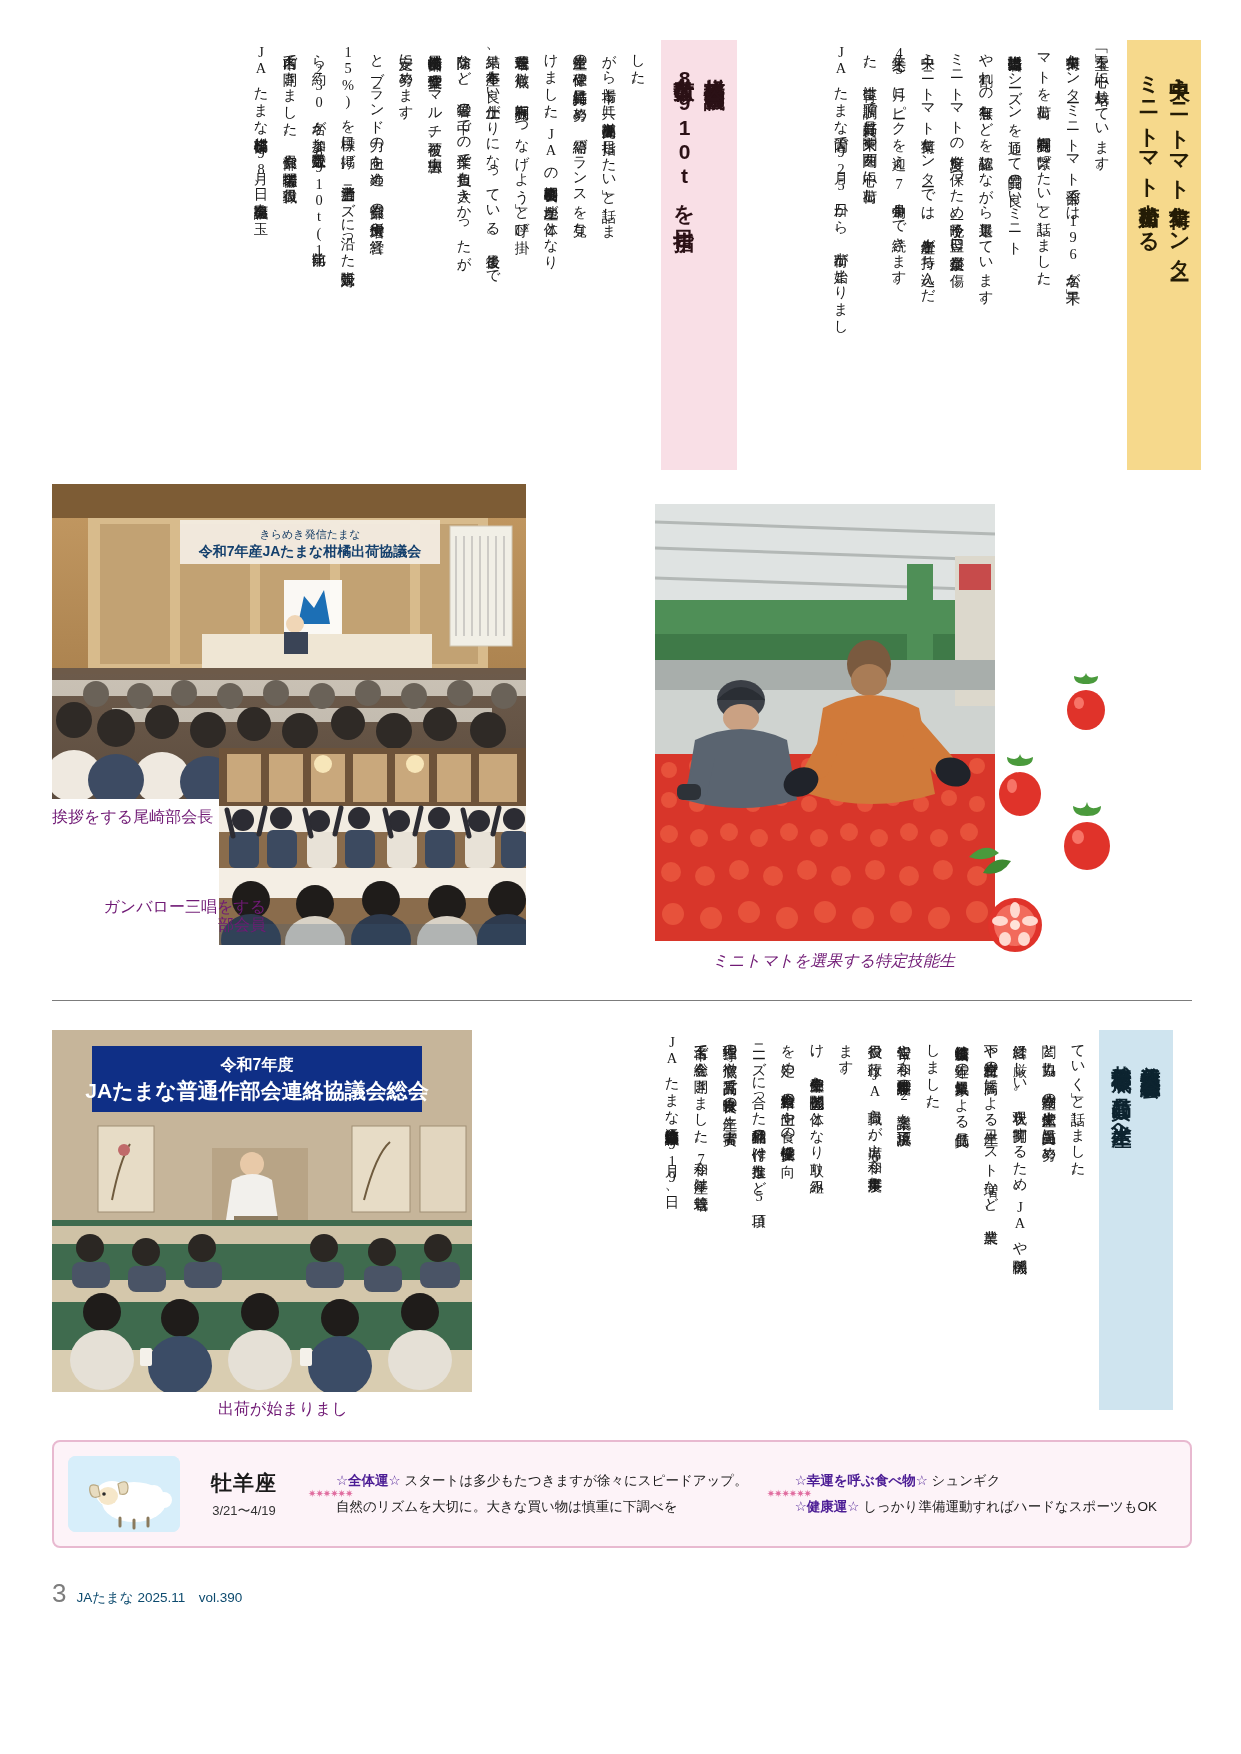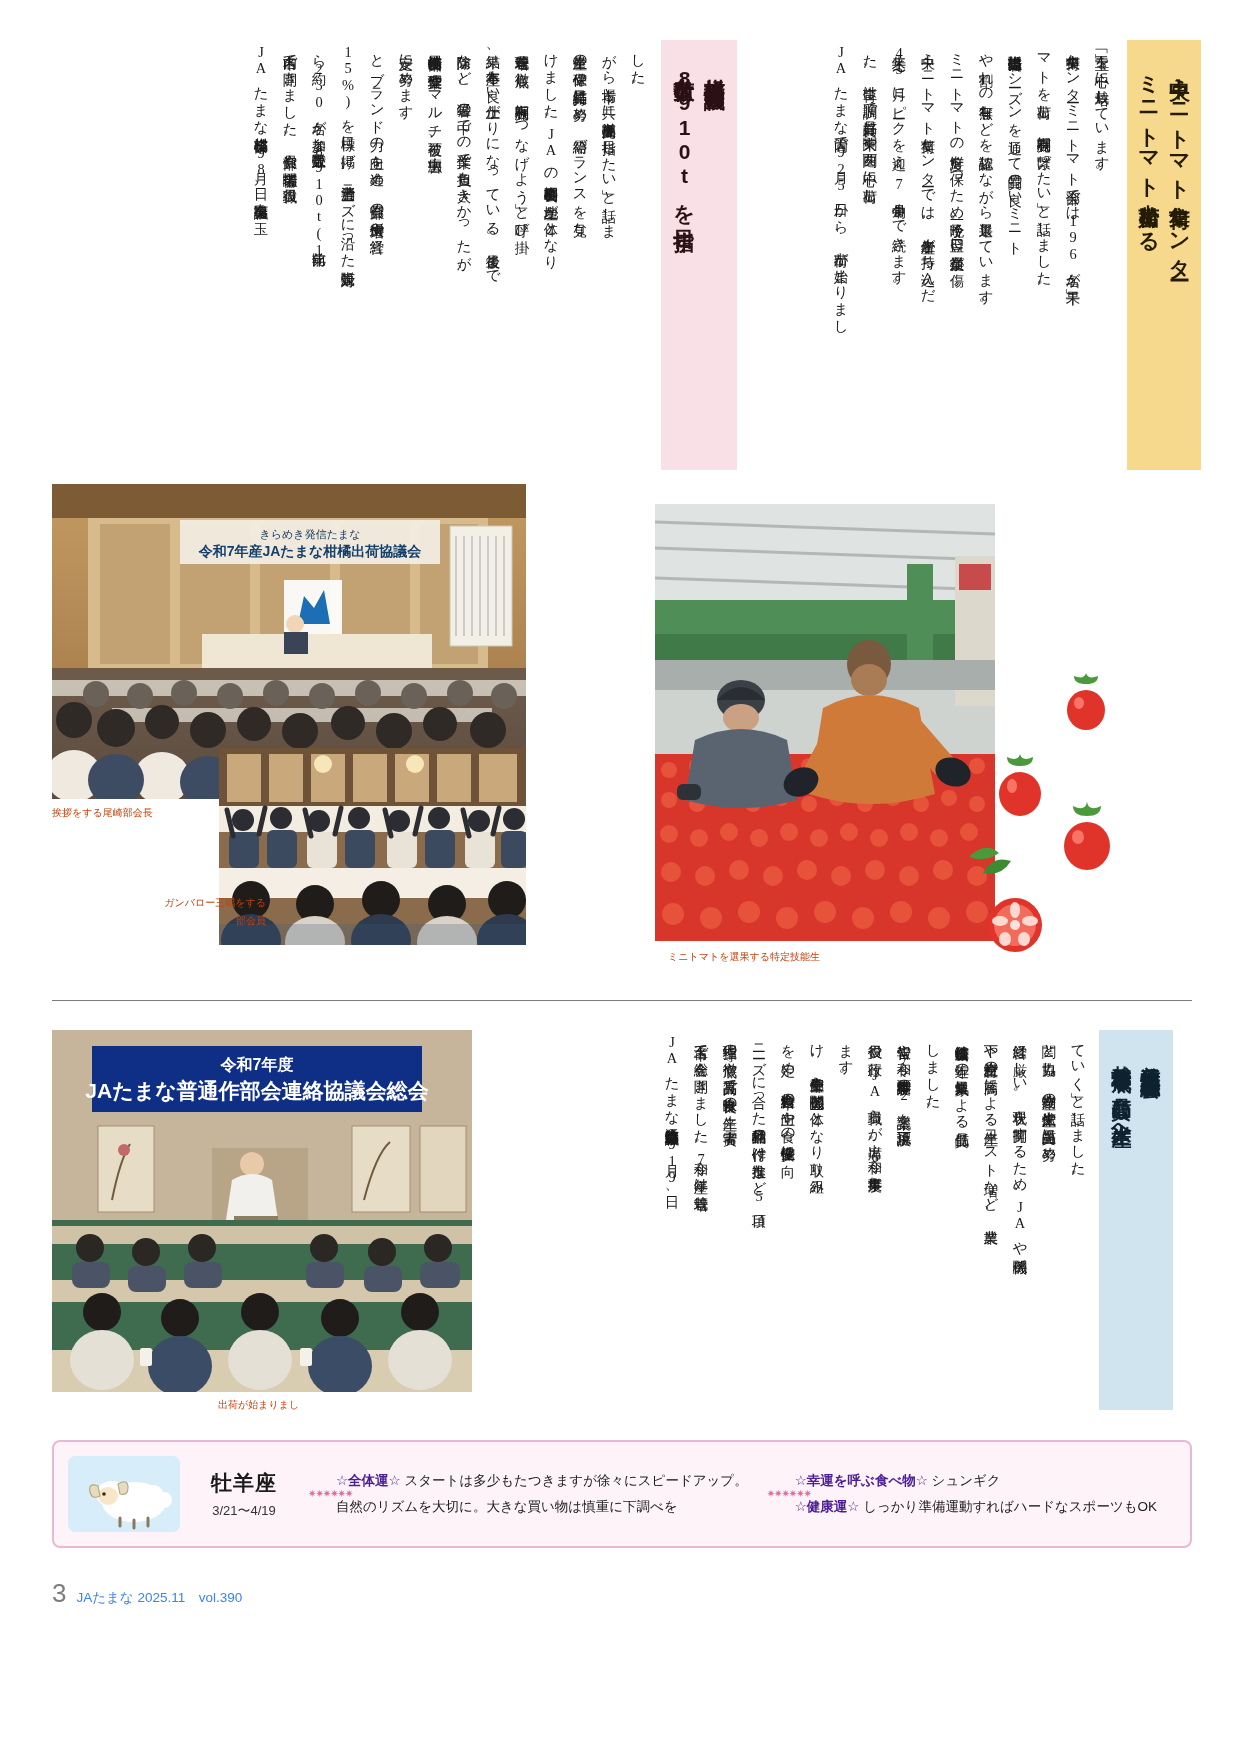--- a/index.html
+++ b/index.html
@@ -107,22 +107,22 @@
   }
 
   
   .photo {
     position: absolute;
     overflow: hidden;
     background: #888;
   }
   .caption {
     position: absolute;
-    font-size: 10px;
-    color: #c2410c;
+    font-size: 16px;
+    color: #701a75;
     font-family: "Liberation Sans", "DejaVu Sans", sans-serif;
     line-height: 1.35;
   }
 
   
   #photo-citrus-hall { left: 52px; top: 484px; width: 474px; height: 315px; }
   
   #photo-ganbaro { left: 219px; top: 748px; width: 307px; height: 197px; }
   
   #photo-tomato { left: 655px; top: 504px; width: 340px; height: 437px; }
@@ -226,21 +226,21 @@
   #footer {
     position: absolute;
     left: 52px;
     top: 1578px;
     display: flex;
     align-items: baseline;
     gap: 10px;
     font-family: "Liberation Sans", "DejaVu Sans", sans-serif;
   }
   #pagenum { font-size: 26px; color: #7d7d7d; }
-  #footer-text { font-size: 13.5px; color: #3b82f6; }
+  #footer-text { font-size: 13.5px; color: #0c4a6e; }
 
   
   .tomato { position: absolute; }
 </style>
 </head>
 <body>
 
 <div class="page">
 
   <div id="art1-head">
@@ -559,21 +559,21 @@
         <ellipse cx="214" cy="176" rx="18" ry="16" fill="#a97c56"></ellipse>
         <path d="M168 204 q46 -26 96 0 l16 86 q-64 20 -126 0 z" fill="#d07a3a"></path>
         <path d="M262 212 l40 46 q-6 18 -22 12 l-32 -38 z" fill="#d07a3a"></path>
         <path d="M176 214 l-28 52 q8 14 24 6 l20 -44 z" fill="#d07a3a"></path>
 
         <ellipse cx="298" cy="268" rx="18" ry="14" fill="#20232a" transform="rotate(20 298 268)"></ellipse>
         <ellipse cx="146" cy="278" rx="18" ry="14" fill="#20232a" transform="rotate(-25 146 278)"></ellipse>
       </g>
     </svg>
   </div>
-  <div class="caption" style="left:668px; top:950px;">ミニトマトを選果する特定技能生</div>
+  <div class="caption" style="left:712px; top:950px;font-style:italic;">ミニトマトを選果する特定技能生</div>
 
   <div class="tomato" style="left:1060px; top:672px;">
     <svg width="52" height="66" viewBox="0 0 52 66">
         <path d="M26 12 q-12 0 -12 -8 q10 4 12 -3 q2 7 12 3 q0 8 -12 8z" fill="#4a9a3c"></path>
         <ellipse cx="26" cy="38" rx="19" ry="20" fill="#e0332a"></ellipse>
         <ellipse cx="19" cy="31" rx="5" ry="6" fill="#ff8b7c" opacity="0.75"></ellipse>
       </svg>
   </div>
   <div class="tomato" style="left:992px; top:752px;">
     <svg width="56" height="70" viewBox="0 0 56 70">

